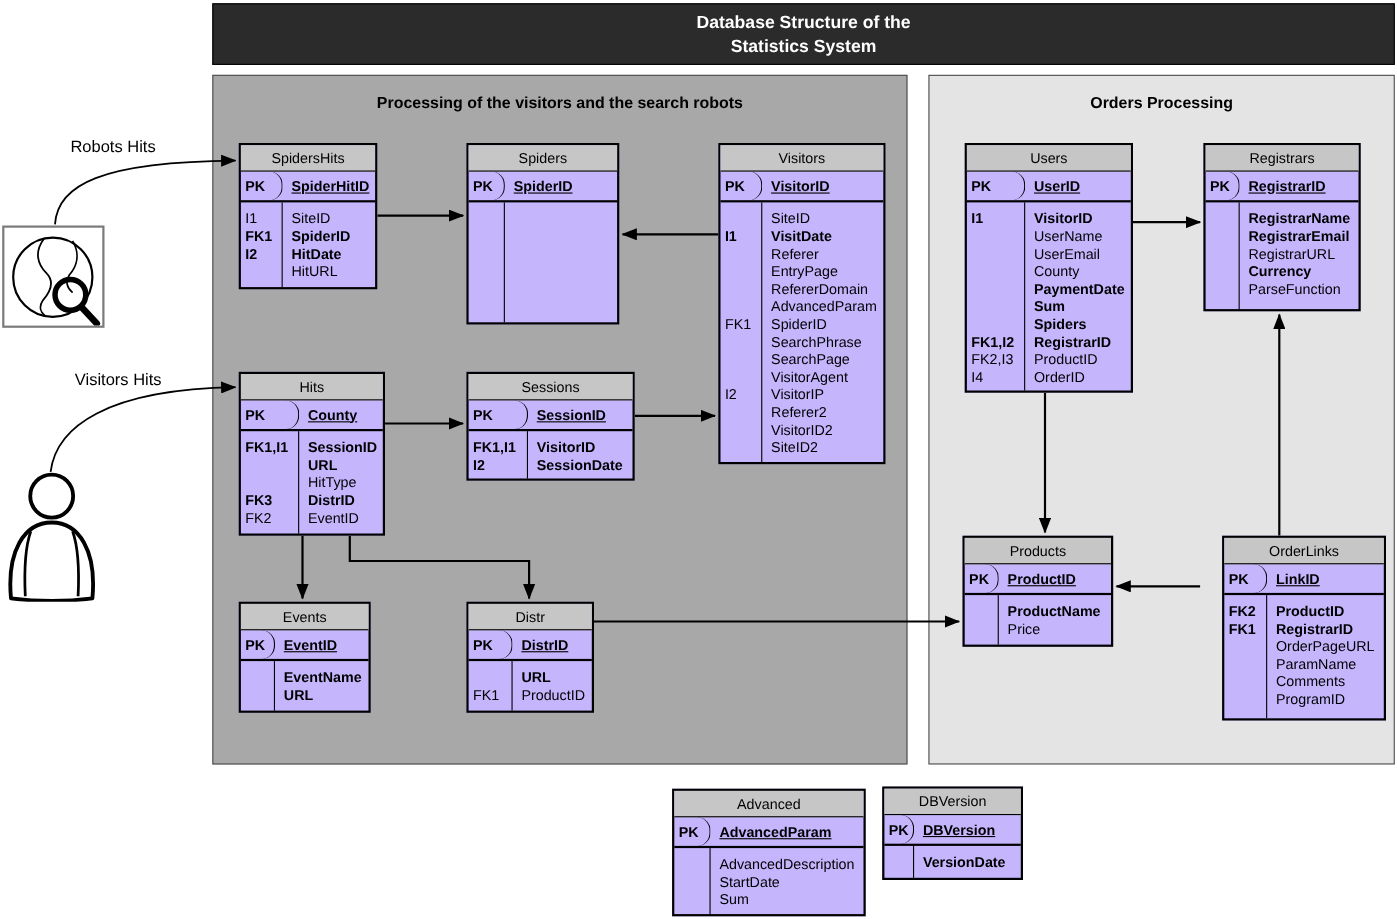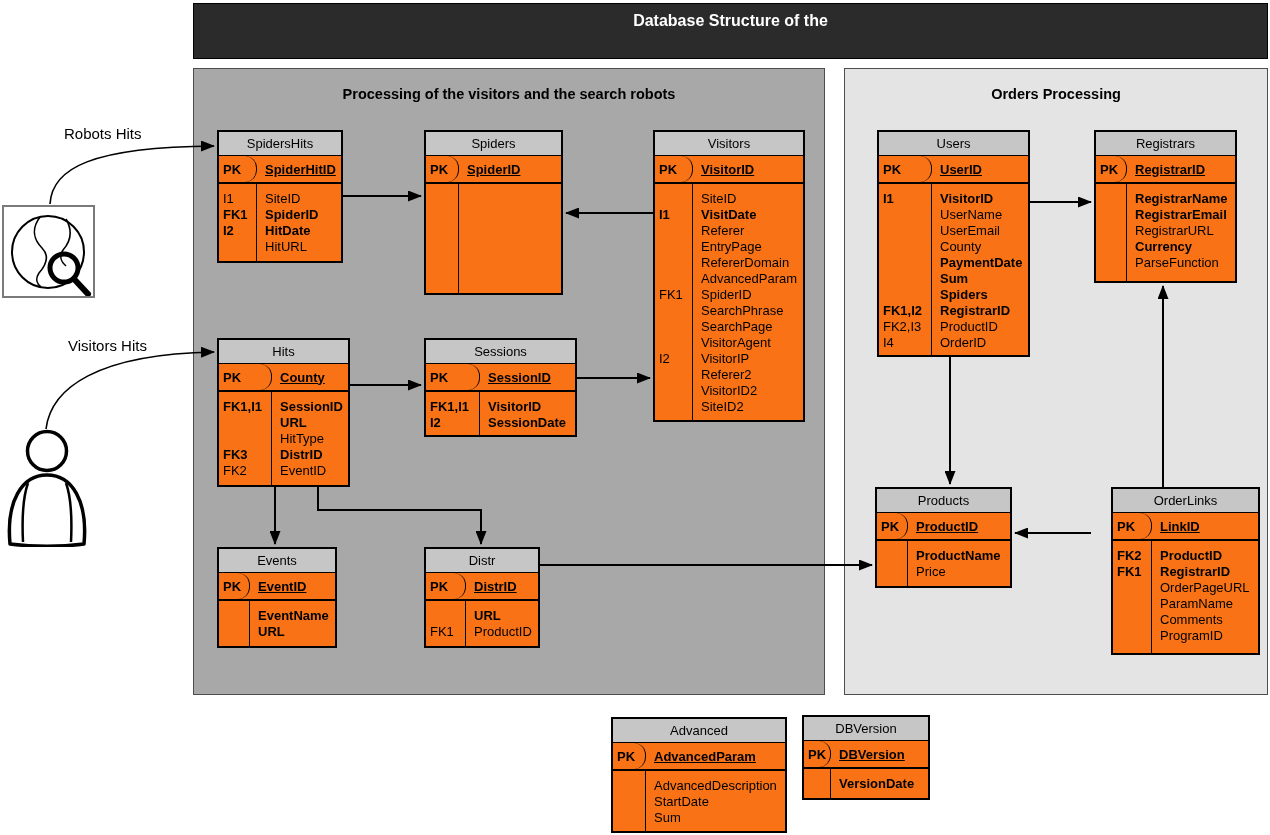--- a/index.html
+++ b/index.html
@@ -31,21 +31,21 @@
     background:#fff; border:2px solid #7a7a7a;
   }
   .person-wrap { position:absolute; left:4px; top:425px; width:88px; height:122px; }
   
   #wires { position:absolute; left:0; top:0; width:1270px; height:835px; pointer-events:none; }
   #wires .wire { stroke:var(--line,#000); stroke-width:2; fill:none; }
   #wires .wire.thin { stroke-width:1.6; }
   #wires marker path { fill:var(--line,#000); }
   
   .db-table {
-    position:absolute; background:#f97316; border:2px solid #000; font-size:13px;
+    position:absolute; background:#c4b5fd; border:2px solid #000; font-size:13px;
   }
   .tbl-header {
     height:24px; line-height:24px; text-align:center;
     background:var(--tbl-header-bg,#c6c6c6); border-bottom:1px solid #000;
     white-space:nowrap; overflow:hidden;
   }
   .tbl-pk { display:flex; height:28px; border-bottom:2px solid #000; font-weight:bold; }
   .tbl-pk .kcell {
     flex:none; border-right:1px solid #000; display:flex; align-items:center;
     padding-left:4px;
@@ -60,20 +60,21 @@
   .krow,.frow { height:16px; line-height:16px; white-space:nowrap; }
   .b { font-weight:bold; }
 </style>
 </head>
 <body>
 
 <div id="canvas">
 
   <div class="title-bar">
     <div>Database Structure of the</div>
+    <div>Statistics System</div>
   </div>
 
   <div class="panel panel-left">
     <div class="panel-title">Processing of the visitors and the search robots</div>
   </div>
 
   <div class="panel panel-right">
     <div class="panel-title">Orders Processing</div>
   </div>
 

